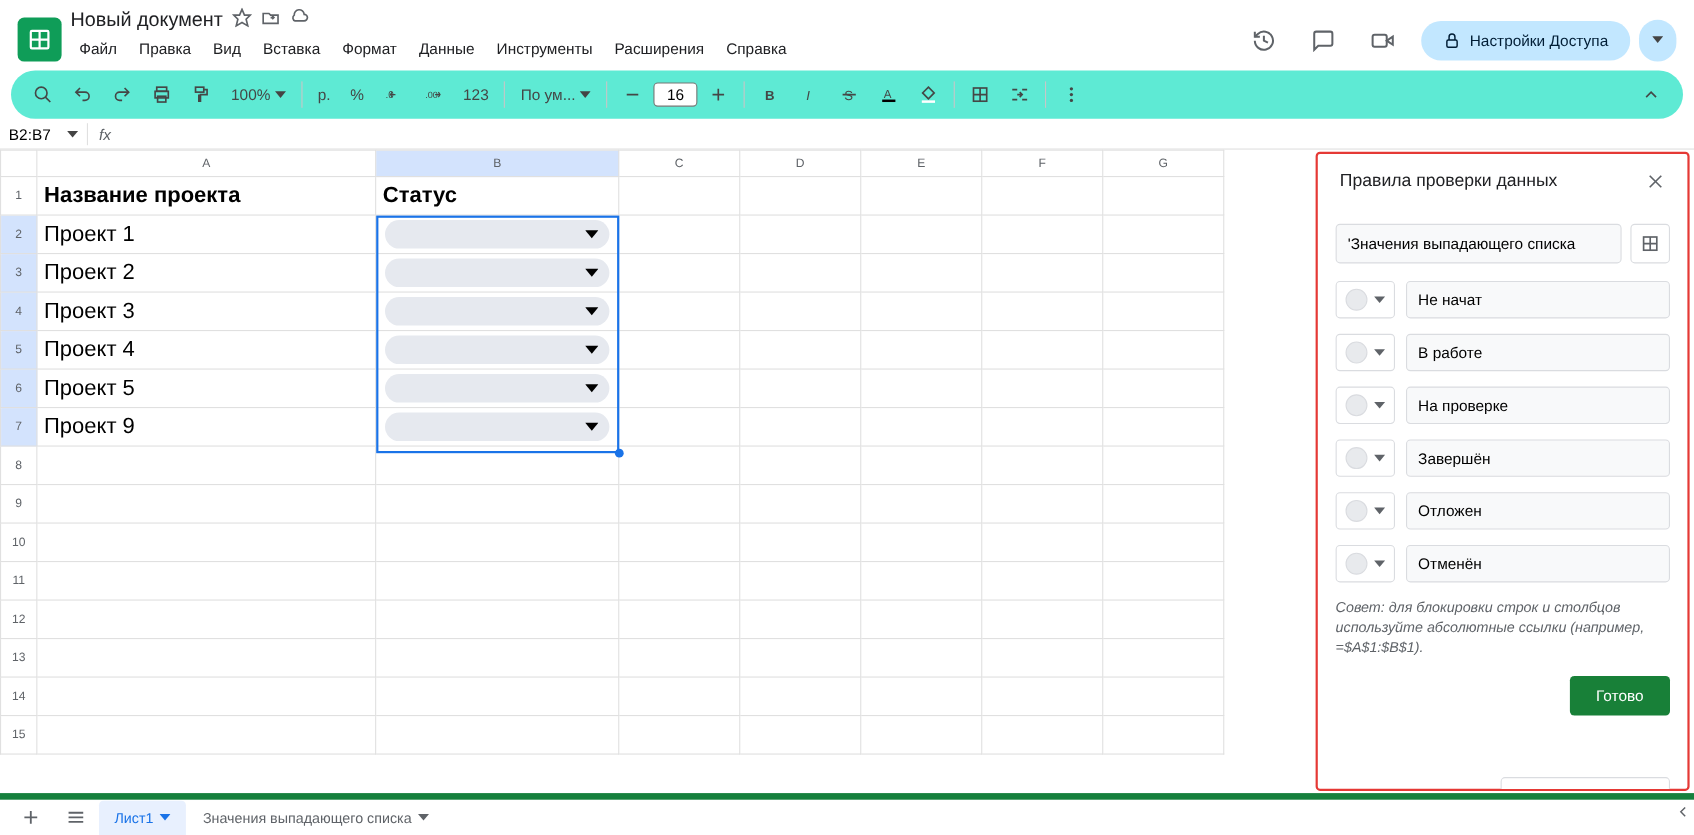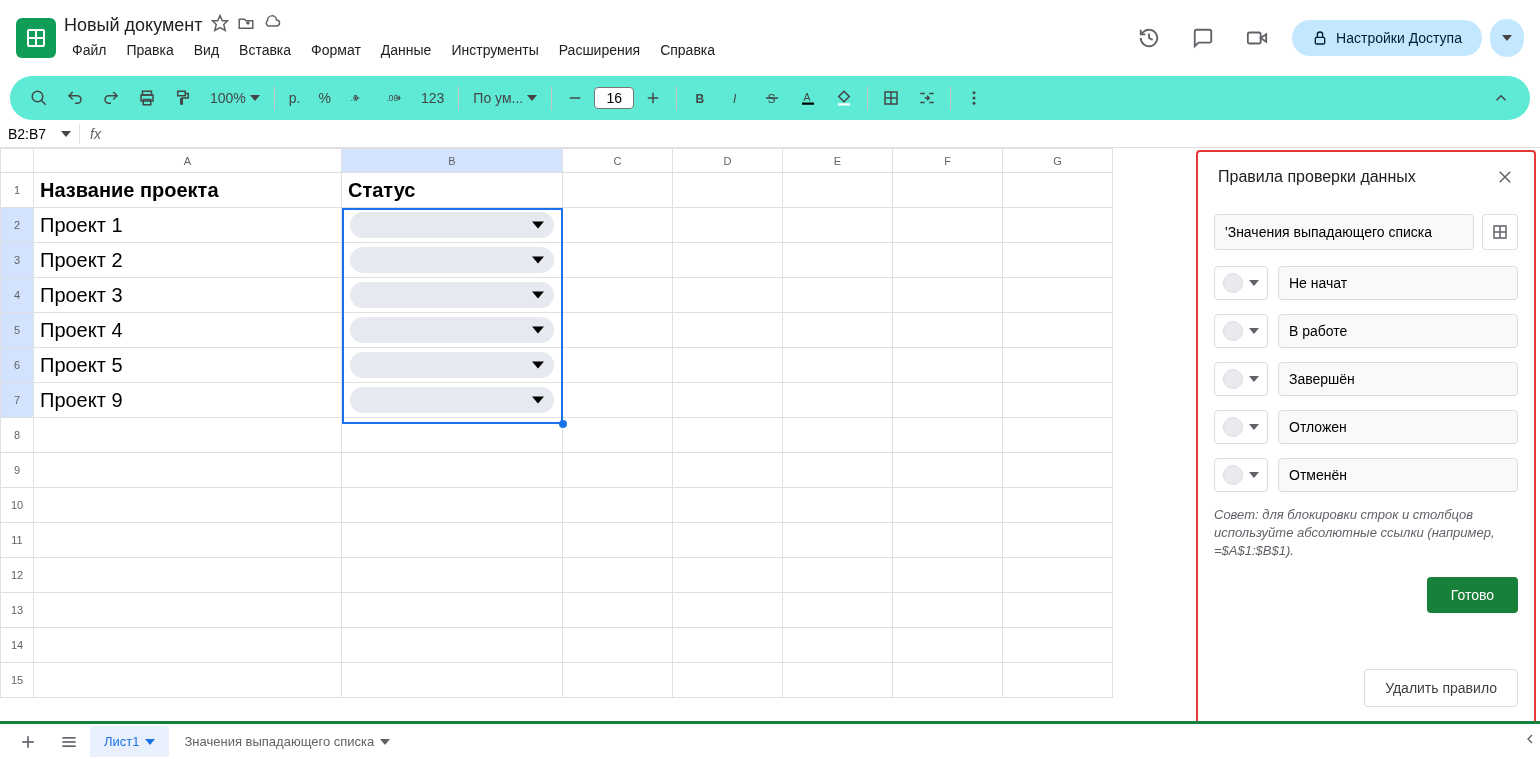--- a/index.html
+++ b/index.html
@@ -1,18 +1,18 @@
 <!DOCTYPE html>
 <html><head>
 <meta charset="utf-8">
 <style>
 * { margin: 0; padding: 0; box-sizing: border-box; font-family: Arial, sans-serif; }
 body { background: #fff; width: 1540px; height: 759px; overflow: hidden; position: relative; }
 
-.header { display: flex; align-items: center; padding: 8px 16px; height: 76px; }
+.header { display: flex; align-items: flex-end; padding: 8px 16px; height: 64px; }
 .logo { width: 40px; height: 40px; background: #0f9d58; border-radius: 6px; display: flex; align-items: center; justify-content: center; margin-right: 8px; }
 .logo svg { width: 24px; height: 24px; }
 .doc-info { flex: 1; }
 .doc-title-row { display: flex; align-items: center; gap: 8px; }
 .doc-title { font-size: 18px; color: #202124; }
 .title-icons { display: flex; gap: 8px; color: #5f6368; }
 .title-icons svg { width: 18px; height: 18px; cursor: pointer; }
 .menu-bar { display: flex; gap: 4px; margin-top: 2px; }
 .menu-item { font-size: 14px; color: #202124; padding: 4px 8px; cursor: pointer; border-radius: 4px; }
 .header-right { display: flex; align-items: center; gap: 16px; }
@@ -63,21 +63,21 @@
 .range-grid-btn { border: 1px solid #dadce0; border-radius: 4px; padding: 8px; cursor: pointer; display: flex; align-items: center; }
 .option-row { display: flex; gap: 10px; margin-bottom: 14px; align-items: center; }
 .color-chip { border: 1px solid #dadce0; border-radius: 4px; padding: 6px 8px; display: flex; align-items: center; gap: 6px; cursor: pointer; }
 .color-circle { width: 20px; height: 20px; border-radius: 50%; background: #e8eaed; border: 1px solid #dadce0; }
 .option-input { flex: 1; border: 1px solid #dadce0; border-radius: 4px; padding: 8px 10px; font-size: 14px; background: #f8f9fa; }
 .tip-text { font-size: 13px; color: #5f6368; line-height: 1.4; margin: 8px 0 16px; font-style: italic; }
 .sidebar-footer { display: flex; justify-content: flex-end; padding: 0 0 16px; }
 .done-btn { background: #188038; color: #fff; border: none; padding: 10px 24px; border-radius: 4px; font-size: 14px; font-weight: 500; cursor: pointer; }
 .delete-rule { border: 1px solid #dadce0; background: #fff; padding: 10px 20px; border-radius: 4px; font-size: 14px; color: #3c4043; cursor: pointer; margin-top: 40px; }
 
-.bottom-bar { height: 38px; display: flex; align-items: center; border-top: 3px solid #15803d; padding: 0 8px; gap: 1px; position: absolute; bottom: 0; left: 0; right: 0; background: #fff; }
+.bottom-bar { height: 38px; display: flex; align-items: center; border-top: 6px solid #15803d; padding: 0 8px; gap: 1px; position: absolute; bottom: 0; left: 0; right: 0; background: #fff; }
 .bottom-btn { padding: 6px 10px; cursor: pointer; color: #5f6368; border-radius: 4px; }
 .bottom-btn svg { width: 20px; height: 20px; display: block; }
 .sheet-tab { padding: 8px 14px; font-size: 13px; color: #1a73e8; background: #e8f0fe; border-radius: 4px 4px 0 0; display: flex; align-items: center; gap: 6px; cursor: pointer; font-weight: 500; }
 .sheet-tab.inactive { background: transparent; color: #5f6368; font-weight: normal; }
 .collapse-side { position: absolute; right: 2px; bottom: 8px; cursor: pointer; color: #5f6368; }
 </style>
 </head>
 <body>
 
 <div class="header">
@@ -532,20 +532,29 @@
           </div>
           <input class="option-input" value="В работе" style="">
         </div>
       <div class="option-row">
           <div class="color-chip">
             <div class="color-circle"></div>
             <svg width="10" height="10" viewBox="0 0 10 10">
               <polygon points="0,2 10,2 5,8" fill="#5f6368"></polygon>
             </svg>
           </div>
+          <input class="option-input" value="На проверке" style="">
+        </div>
+      <div class="option-row">
+          <div class="color-chip">
+            <div class="color-circle"></div>
+            <svg width="10" height="10" viewBox="0 0 10 10">
+              <polygon points="0,2 10,2 5,8" fill="#5f6368"></polygon>
+            </svg>
+          </div>
           <input class="option-input" value="Завершён" style="">
         </div>
       <div class="option-row">
           <div class="color-chip">
             <div class="color-circle"></div>
             <svg width="10" height="10" viewBox="0 0 10 10">
               <polygon points="0,2 10,2 5,8" fill="#5f6368"></polygon>
             </svg>
           </div>
           <input class="option-input" value="Отложен" style="">

